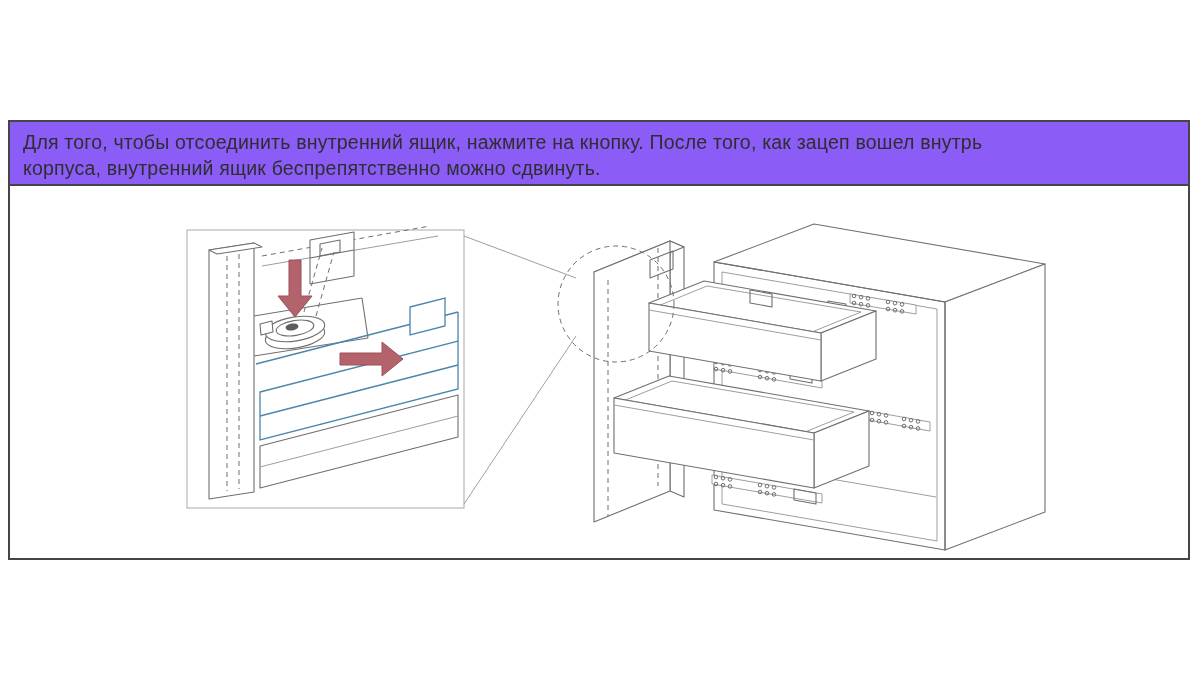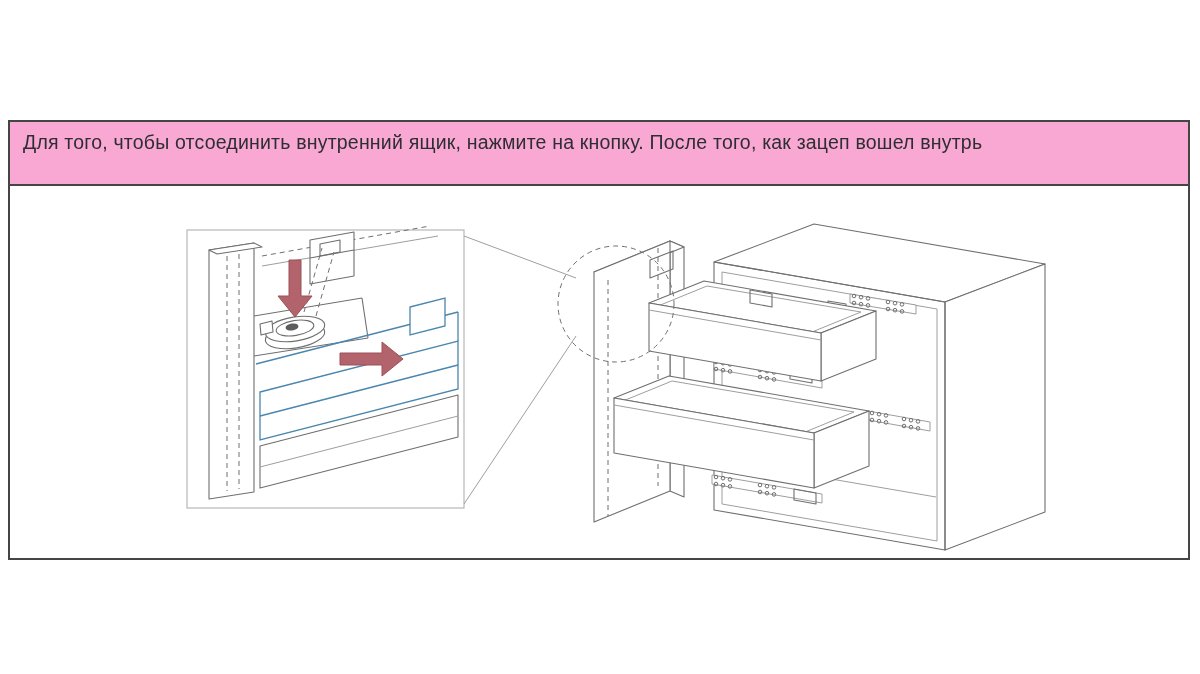--- a/index.html
+++ b/index.html
@@ -9,21 +9,21 @@
     font-family:"Liberation Sans", sans-serif;
     overflow:hidden;
   }
   .text-box{
     position:absolute;left:8px;top:120px;width:1182px;height:66px;
     box-sizing:border-box;
     border:2px solid var(--border,#454545);
     padding:7px 12px 0 13px;
     color:var(--text,#2e2e32);
     font-size:19.5px;line-height:26px;font-weight:500;letter-spacing:0.2px;
-    background:#f9a8d4;
+    background:#8b5cf6;
   }
   .diagram-box{
     position:absolute;left:8px;top:184px;width:1182px;height:376px;
     box-sizing:border-box;
     border:2px solid var(--border,#454545);
     background:#fff;
   }
   svg{display:block;}
   .ink{stroke:var(--line-art,#6f6f6f);stroke-width:1.1;fill:none;stroke-linejoin:round;}
   .ink-light{stroke:#9e9e9e;stroke-width:1;fill:none;}
@@ -33,20 +33,21 @@
   .hole{stroke:var(--line-art,#6f6f6f);stroke-width:1;fill:none;}
   .arrow{fill:var(--arrow-red,#b2636b);stroke:var(--arrow-red-dark,#9d5058);stroke-width:1;stroke-linejoin:round;}
   .btn-center{fill:#5c5c5c;stroke:none;}
   .whitefill{fill:#ffffff;}
 </style>
 </head>
 <body>
 
 <div class="text-box">
   <div>Для того, чтобы отсоединить внутренний ящик, нажмите на кнопку. После того, как зацеп вошел внутрь</div>
+  <div>корпуса, внутренний ящик беспрепятственно можно сдвинуть.</div>
 </div>
 
 <div class="diagram-box">
   <svg width="1178" height="372" viewBox="0 0 1178 372">
     <defs>
       <g id="holes">
         <circle cx="0" cy="0" r="1.8"></circle>
           <circle cx="7" cy="1.2" r="1.8"></circle>
           <circle cx="14" cy="2.4" r="1.8"></circle>
         <circle cx="0" cy="7" r="1.8"></circle>

